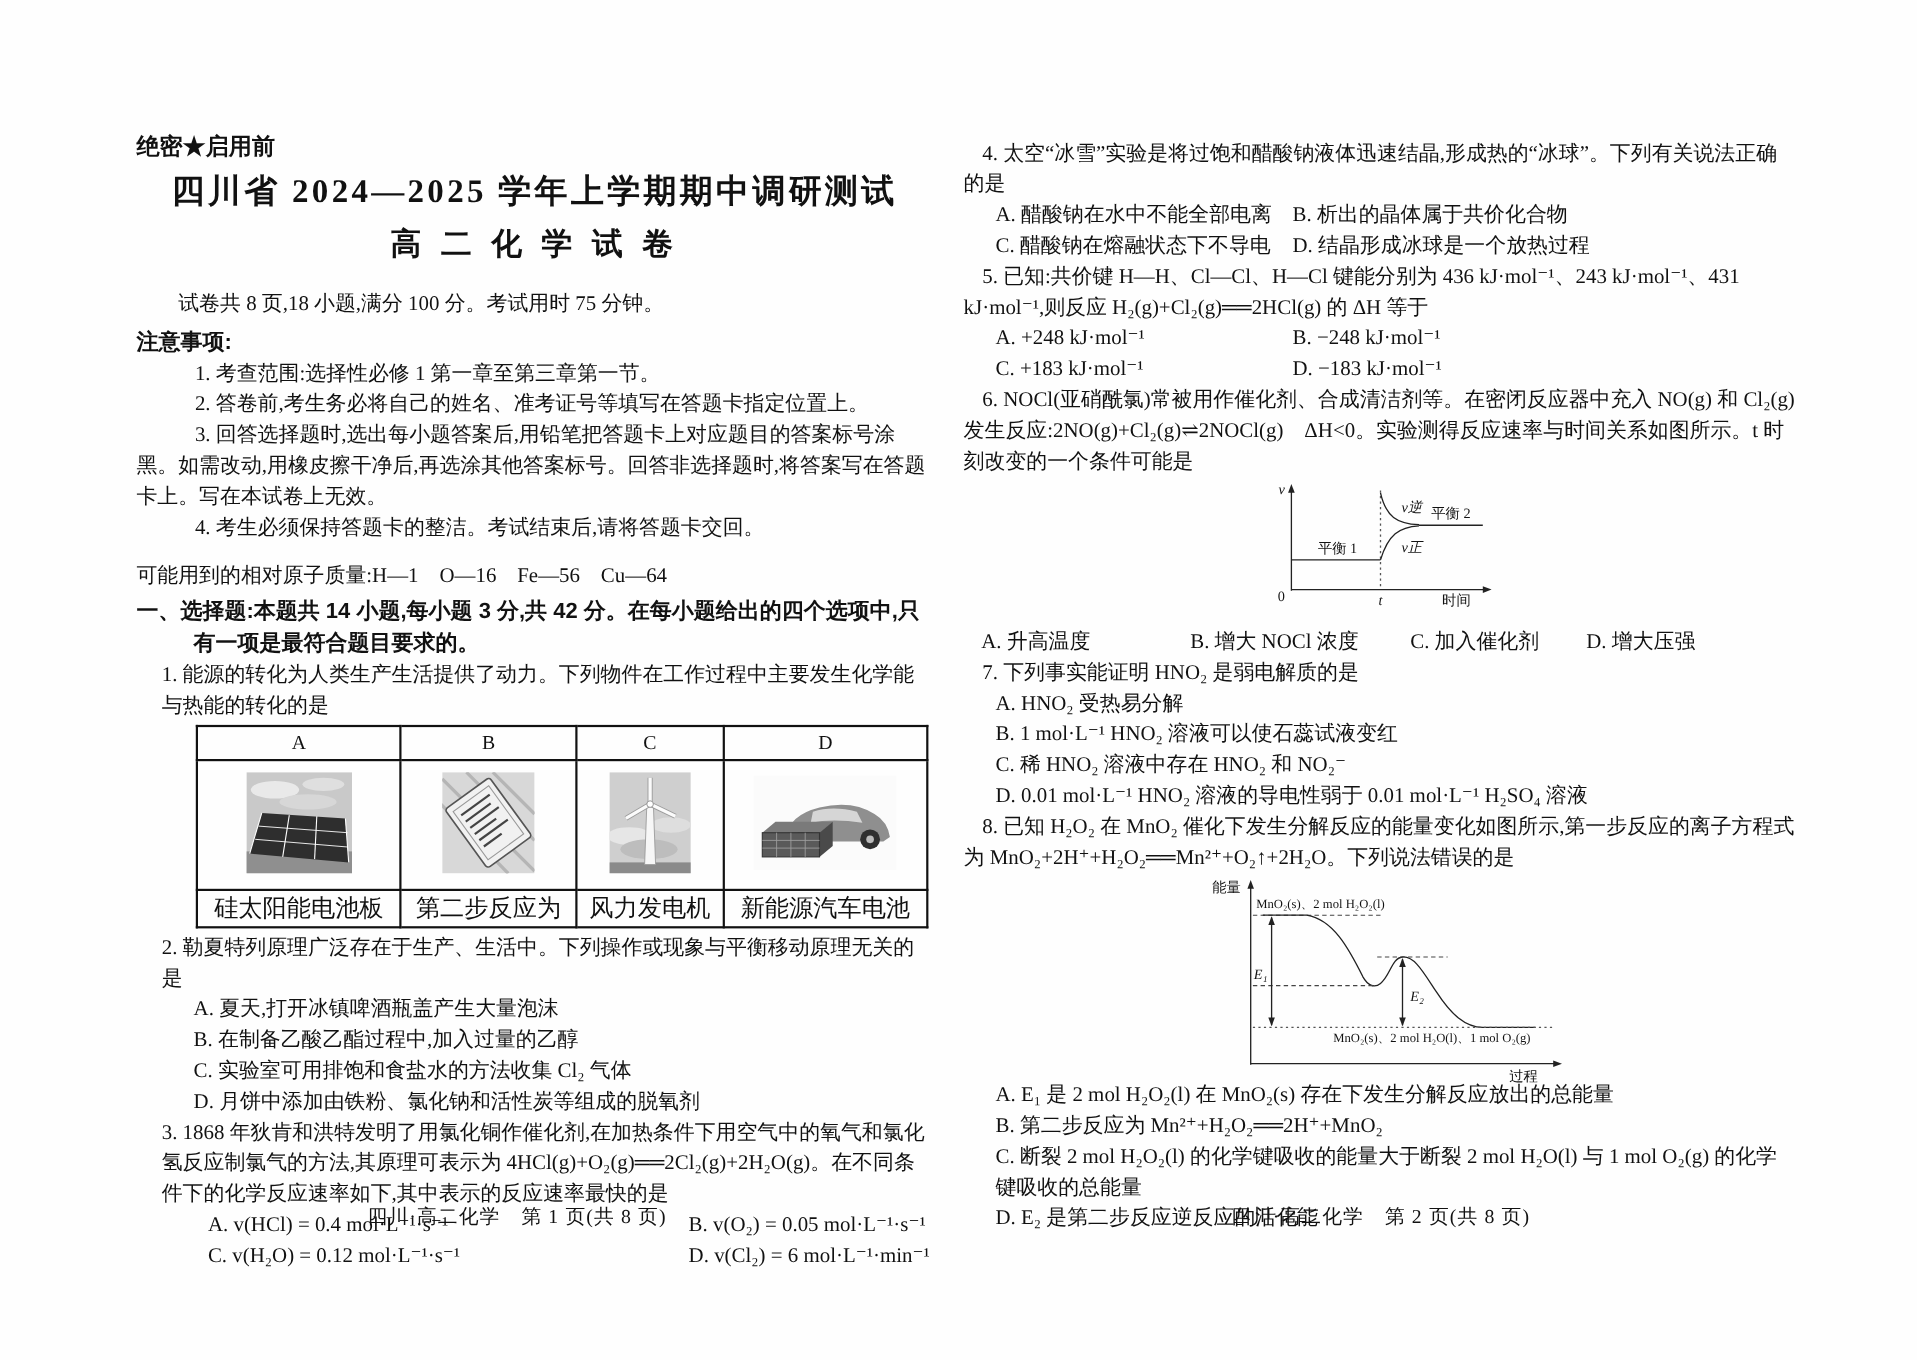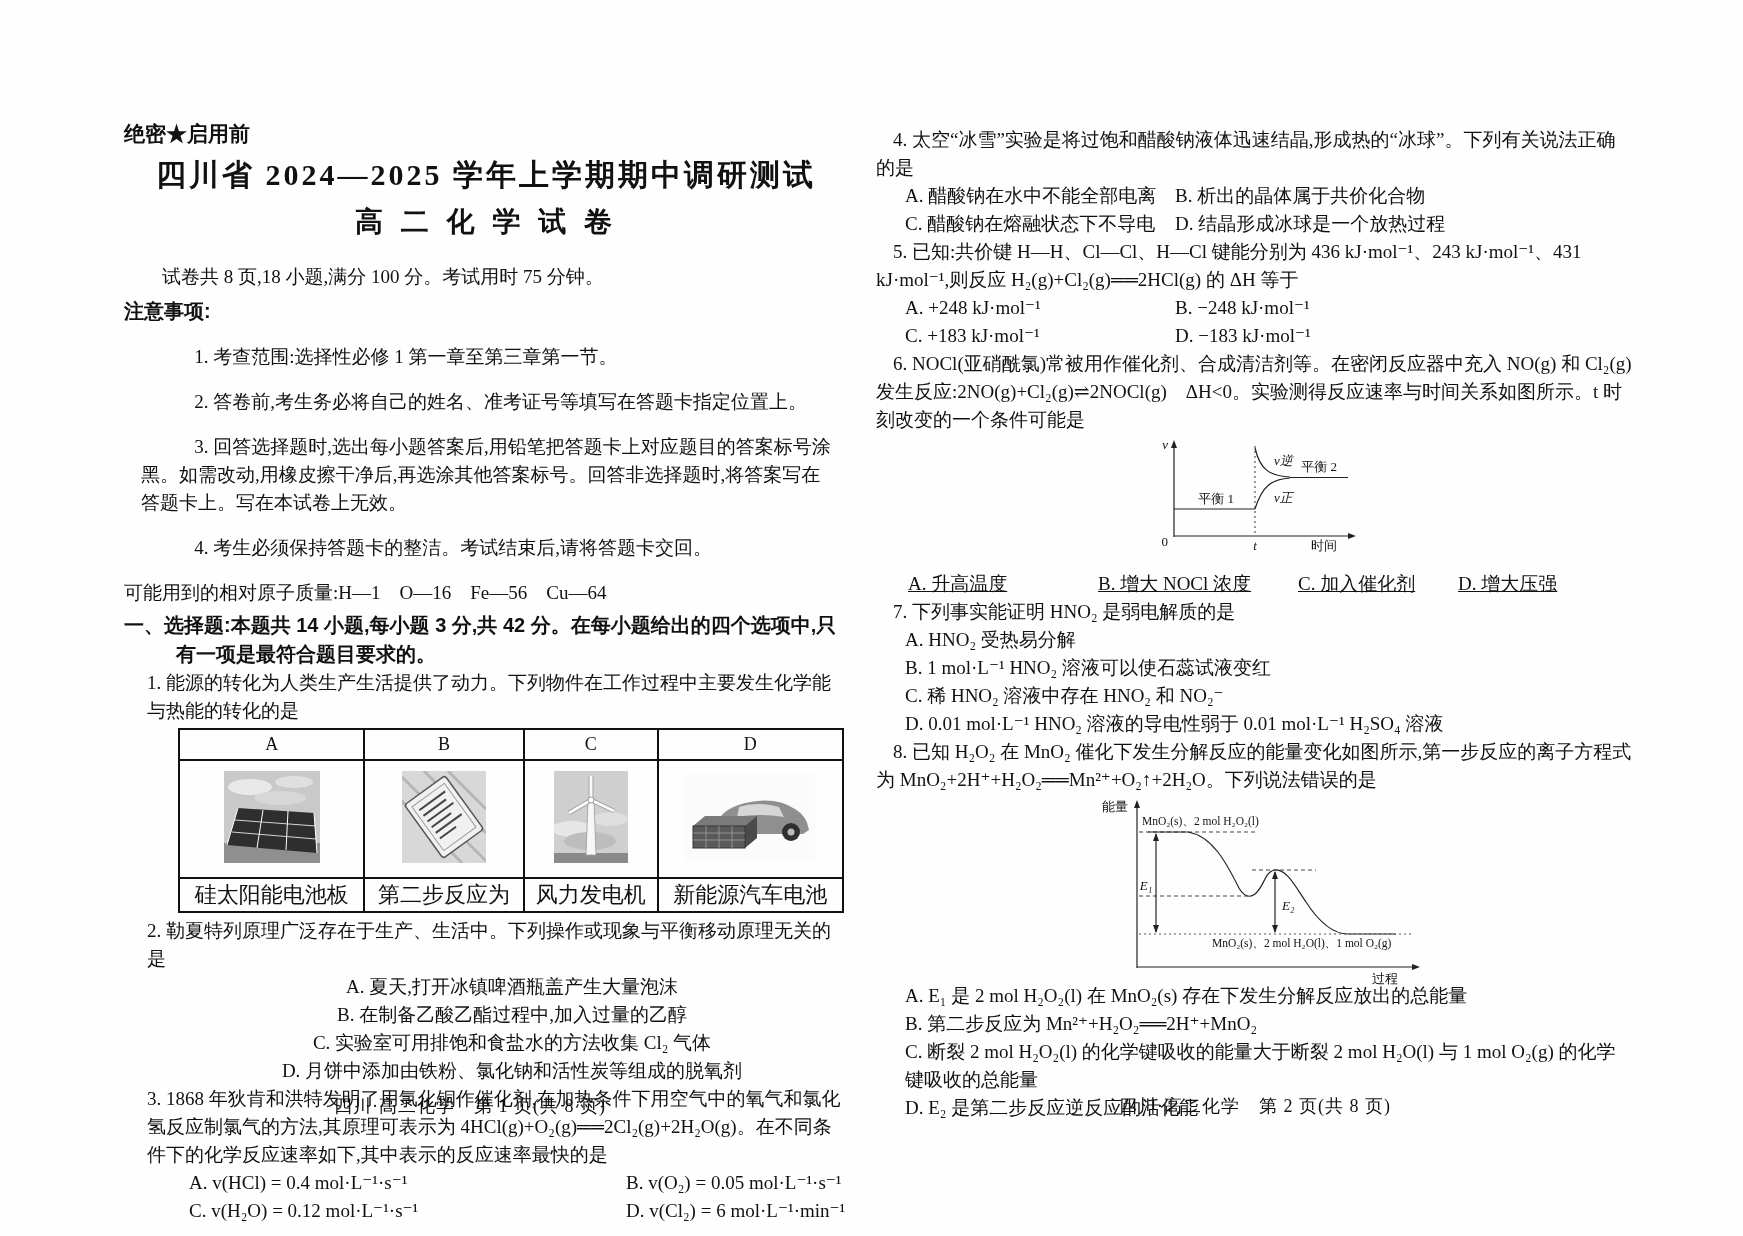--- a/index.html
+++ b/index.html
@@ -9,33 +9,33 @@
     font-family:"Liberation Serif","DejaVu Serif",serif;
   }
   .col{position:absolute;}
   .col1{left:124px;top:122px;width:724px;}
   .col2{left:876px;top:126px;width:758px;}
   .sec-notice{font-family:"Liberation Sans",sans-serif;font-weight:bold;font-size:21px;line-height:24px;}
   .title{margin:8px 0 0 0;text-align:center;font-size:30px;font-weight:600;letter-spacing:3px;line-height:42px;}
   .subtitle{margin:6px 0 0 0;text-align:center;font-family:"Liberation Sans",sans-serif;font-weight:bold;font-size:28px;letter-spacing:5px;line-height:40px;}
   .exam-info{margin:20px 0 0 0;font-size:19px;line-height:30px;text-indent:2em;}
   .notes-h{margin:4px 0 0 0;font-family:"Liberation Sans",sans-serif;font-weight:bold;font-size:20px;line-height:30px;}
-  p.note{margin:17px;font-size:19px;line-height:28px;text-indent:2.8em;}
+  p.note{margin:0;font-size:19px;line-height:28px;text-indent:2.8em;}
   .atomic{margin:16px 0 0 0;font-size:19px;line-height:28px;}
   .section-h{margin:4px 0 0 0;font-family:"Liberation Sans",sans-serif;font-weight:bold;font-size:20px;line-height:29px;padding-left:52px;text-indent:-52px;}
   p.q{margin:0;font-size:19px;line-height:28px;}
   .col1 p.q{padding-left:23px;}
   .col2 p.q{text-indent:17px;}
   p.opt{margin:0;font-size:19px;line-height:28px;}
-  .col1 p.opt{padding-left:52px;text-align:center;}
+  .col1 p.opt{padding-left:52px;}
   .col2 p.opt{padding-left:29px;}
   .optgrid{display:grid;font-size:19px;line-height:28px;}
   .optgrid-l{margin-left:65px;grid-template-columns:437px auto;}
   .optgrid-r{margin-left:29px;grid-template-columns:270px auto;}
-  .optgrid-r4{margin-left:32px;grid-template-columns:190px 200px 160px auto;text-decoration:underline;}
+  .optgrid-r4{margin-left:16px;grid-template-columns:190px 200px 160px auto;}
   table.q1t{margin:3px 0 4px 54px;border-collapse:collapse;width:666px;}
   table.q1t th,table.q1t td{border:2px solid #111;text-align:center;font-weight:normal;}
   table.q1t th{height:27px;font-size:18px;}
   table.q1t td.img{height:110px;padding:3px 0;}
   table.q1t td.cap{height:29px;font-size:22px;}
   .figblock{position:relative;}
   .fig6{height:136px;}
   .fig8{height:188px;}
   .fig6 svg{position:absolute;left:278px;top:2px;}
   .fig8 svg{position:absolute;left:224px;top:0px;}

